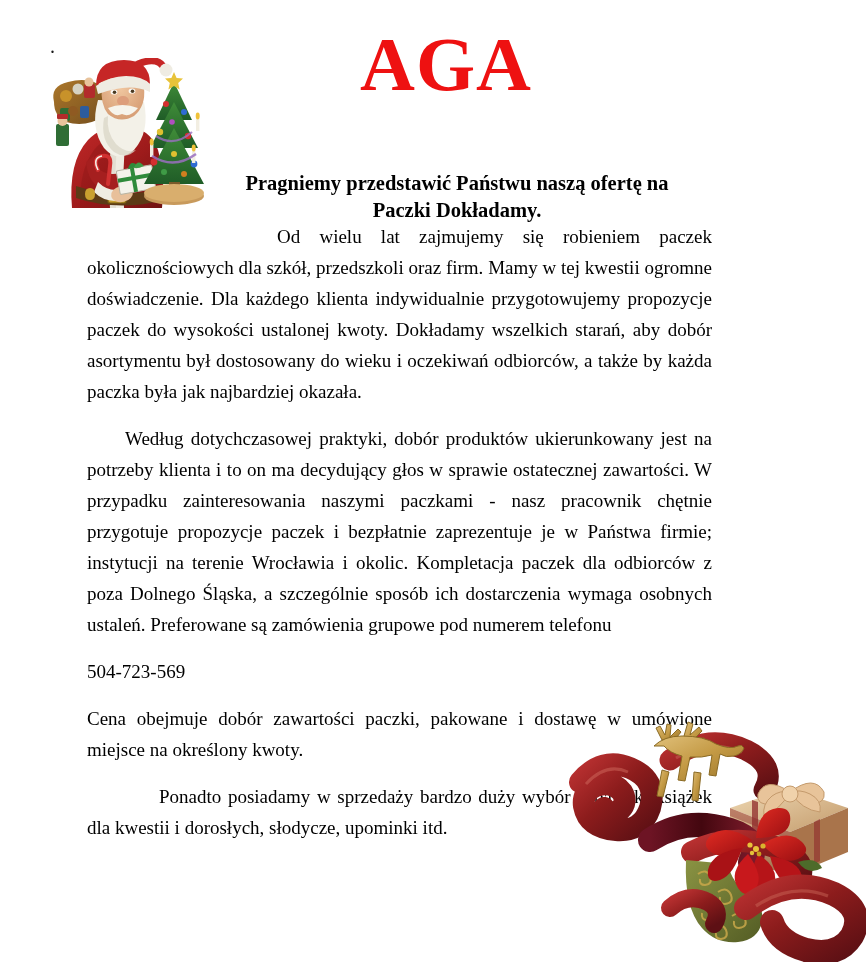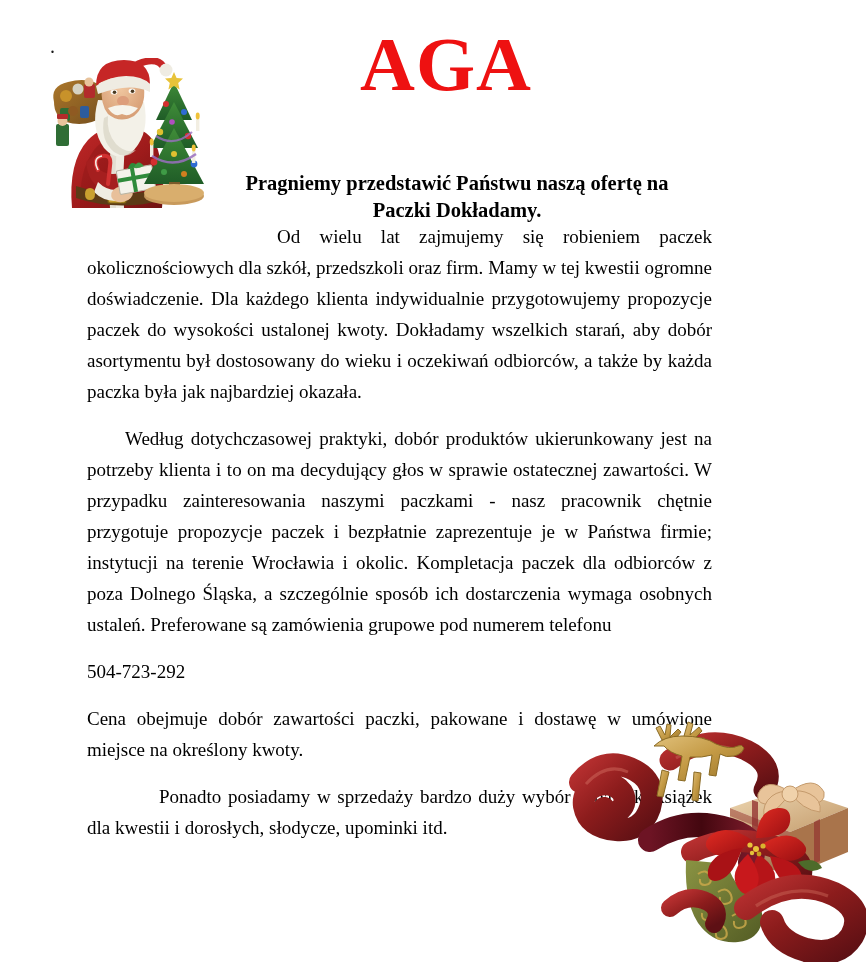--- a/index.html
+++ b/index.html
@@ -247,21 +247,21 @@
       <div>Pragniemy przedstawić Państwu naszą ofertę na</div>
       <div>Paczki Dokładamy.</div>
     </div>
   </div>
 
   <div class="body-copy">
     <p class="p-intro">Od wielu lat zajmujemy się robieniem paczek okolicznościowych dla szkół, przedszkoli oraz firm. Mamy w tej kwestii ogromne doświadczenie. Dla każdego klienta indywidualnie przygotowujemy propozycje paczek do wysokości ustalonej kwoty. Dokładamy wszelkich starań, aby dobór asortymentu był dostosowany do wieku i oczekiwań odbiorców, a także by każda paczka była jak najbardziej okazała.</p>
 
     <p class="p-practice">Według dotychczasowej praktyki, dobór produktów ukierunkowany jest na potrzeby klienta i to on ma decydujący głos w sprawie ostatecznej zawartości. W przypadku zainteresowania naszymi paczkami - nasz pracownik chętnie przygotuje propozycje paczek i bezpłatnie zaprezentuje je w Państwa firmie; instytucji na terenie Wrocławia i okolic. Kompletacja paczek dla odbiorców z poza Dolnego Śląska, a szczególnie sposób ich dostarczenia wymaga osobnych ustaleń. Preferowane są zamówienia grupowe pod numerem telefonu</p>
 
-    <p class="p-phone">504-723-292</p>
+    <p class="p-phone">504-723-569</p>
 
     <p class="p-price">Cena obejmuje dobór zawartości paczki, pakowane i dostawę w umówione miejsce na określony kwoty.</p>
 
     <p class="p-extra">Ponadto posiadamy w sprzedaży bardzo duży wybór zabawek, książek dla kwestii i dorosłych, słodycze, upominki itd.</p>
   </div>
 
   <div class="xmas-art">
     <svg viewBox="0 0 300 250" xmlns="http://www.w3.org/2000/svg" aria-hidden="true">
       <defs>
         <linearGradient id="rib-a" x1="0" y1="0" x2="1" y2="1">

